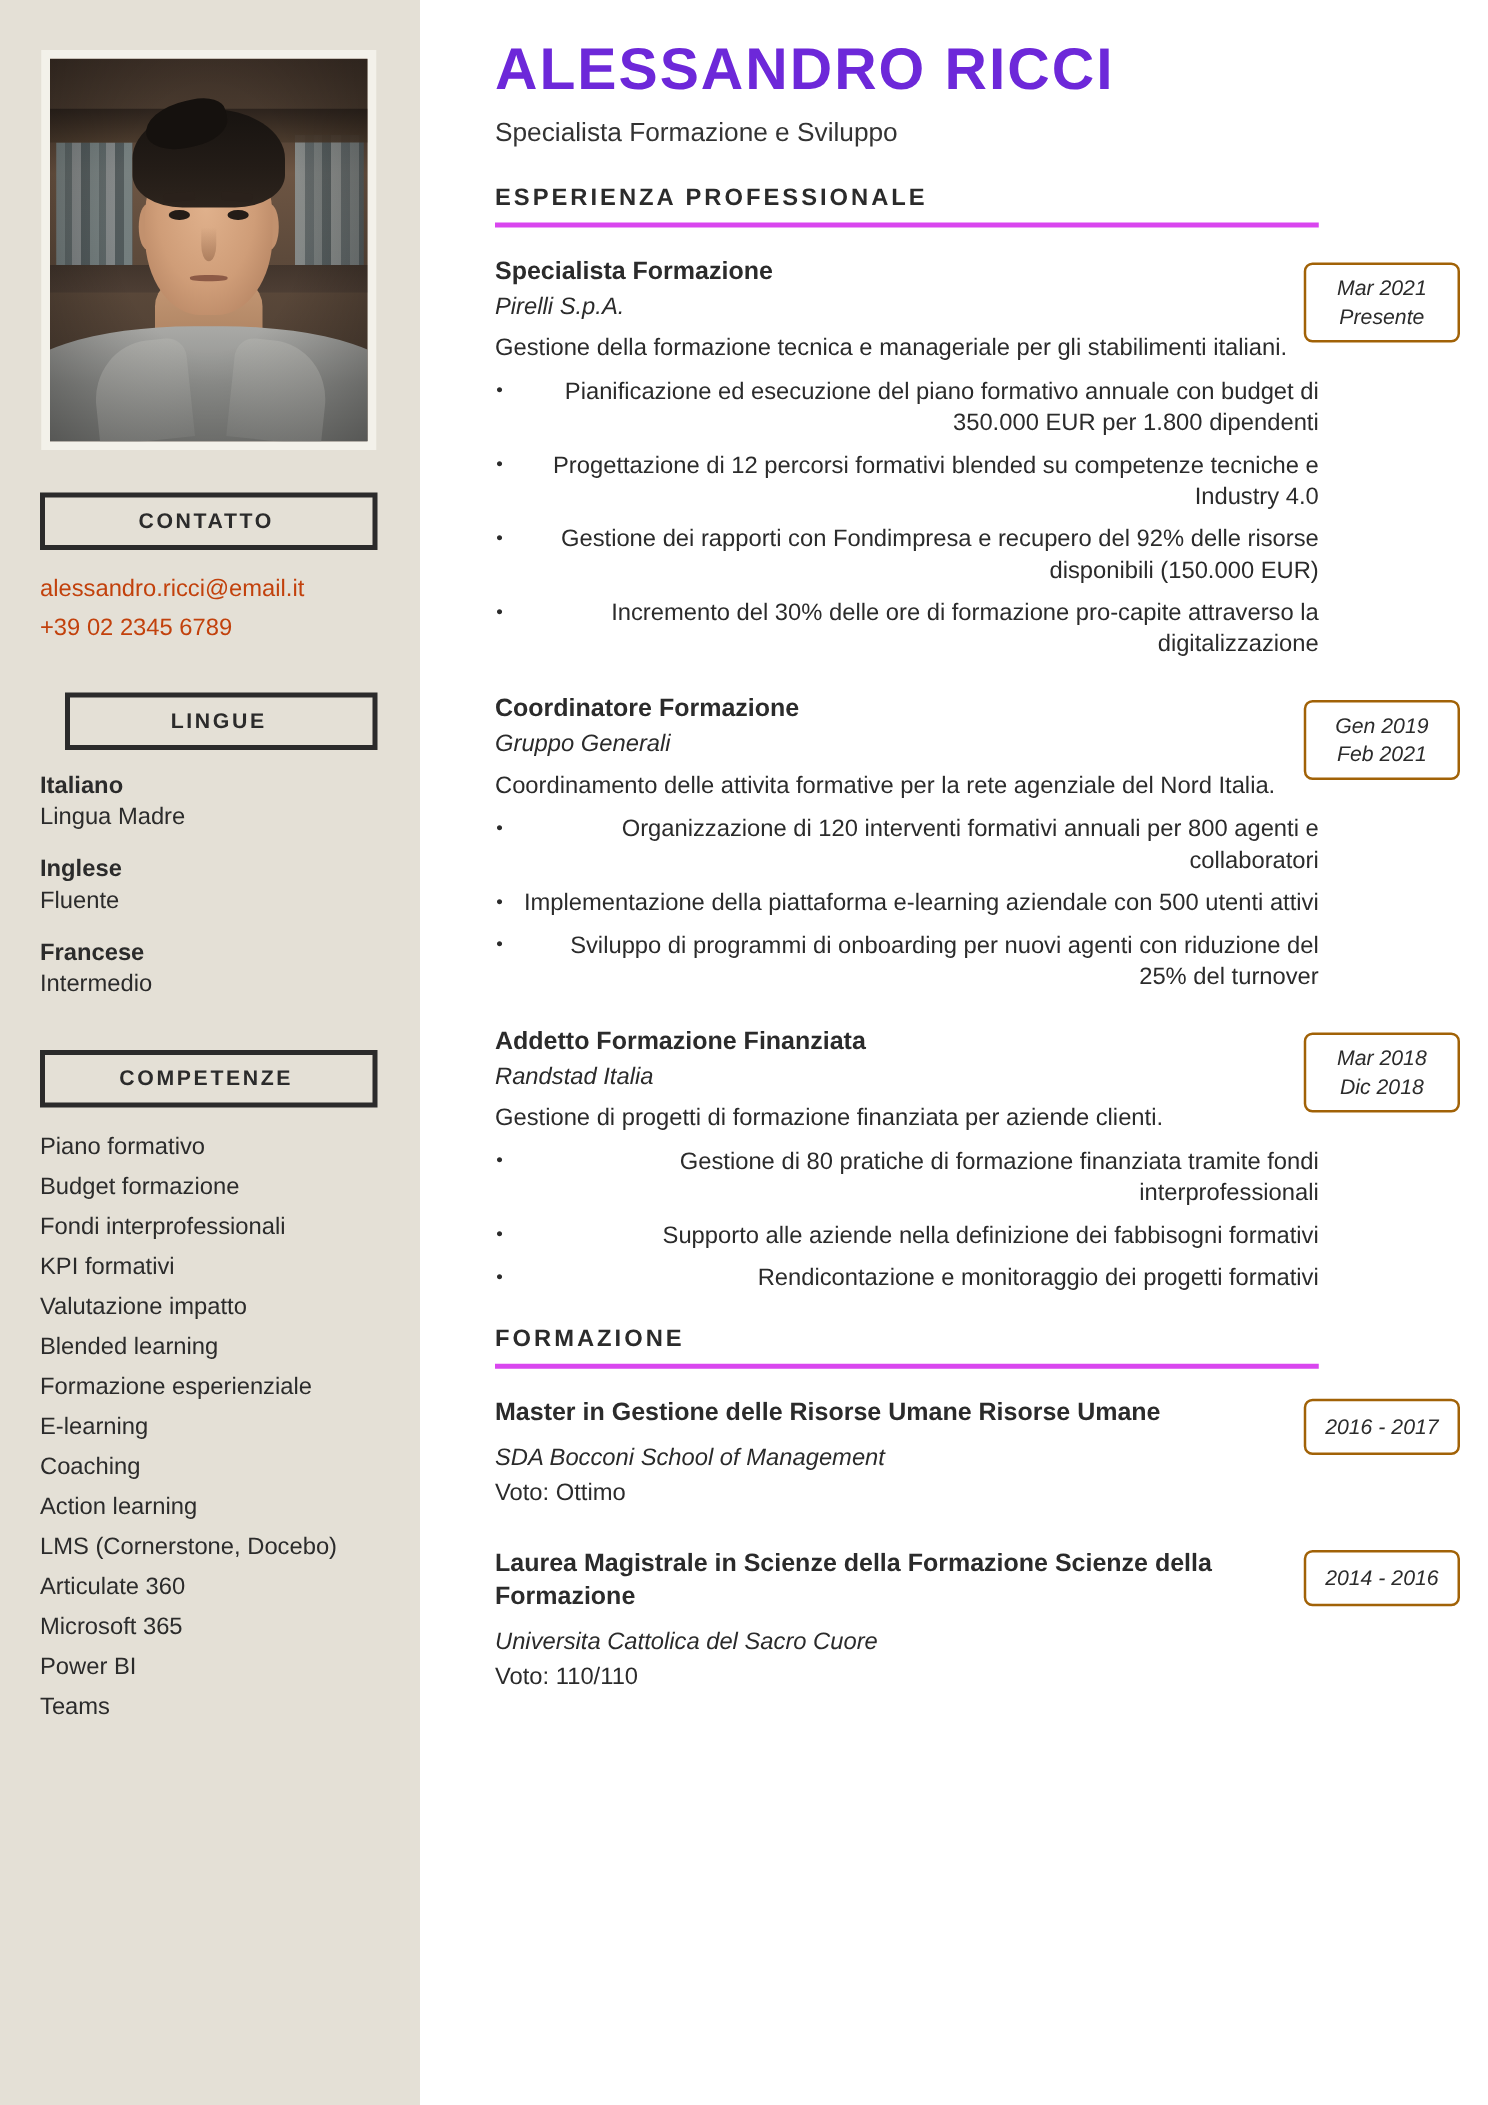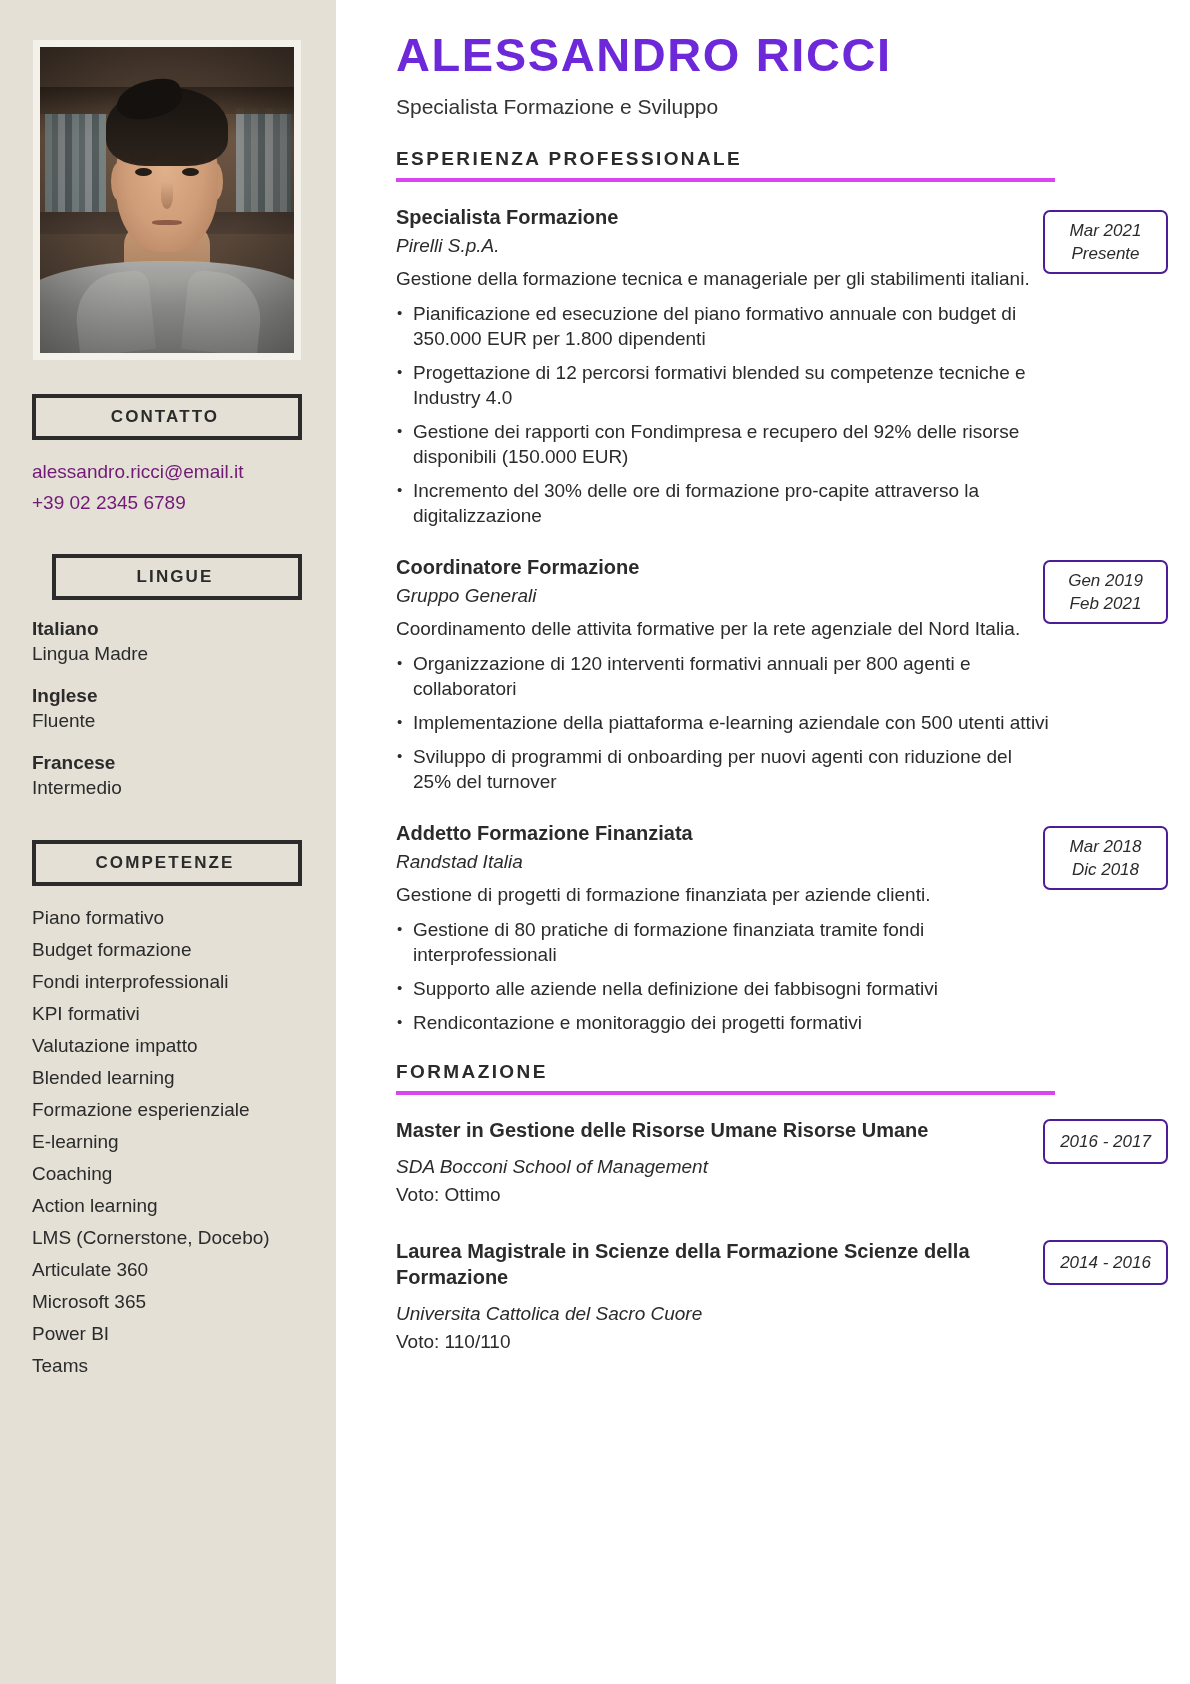--- a/index.html
+++ b/index.html
@@ -149,21 +149,21 @@
     letter-spacing: 2.1px;
     padding: 9px 8px 9px 4px;
     margin-bottom: 16px;
   }
   .side-head.lingue { margin-top: 36px; margin-left: 20px; }
   .side-head.comp   { margin-top: 40px; }
 
   .contact-line {
     font-size: 19px;
     line-height: 31px;
-    color: #701a75;
+    color: #c2410c;
   }
 
   .lang-item { margin-bottom: 17px; }
   .lang-name {
     font-size: 19px;
     font-weight: 700;
     line-height: 25px;
   }
   .lang-level {
     font-size: 19px;
@@ -219,42 +219,42 @@
     font-size: 19px;
     font-style: italic;
     line-height: 30px;
     margin-top: 1px;
   }
   .entry-desc {
     font-size: 19px;
     line-height: 25px;
     margin-top: 5px;
   }
-  .bullets { list-style: none; margin-top: 10px; }
+  .bullets { list-style: none; margin-top: 10px; text-align: right; }
   .bullets li {
     font-size: 19px;
     line-height: 25px;
     padding-left: 17px;
     position: relative;
     margin-bottom: 9px;
   }
   .bullets li::before {
     content: "\2022";
     position: absolute;
     left: 1px;
     top: -1px;
     font-size: 15px;
   }
 
   .date-box {
     position: absolute;
     right: -113px;
     top: 6px;
     width: 125px;
-    border: 2px solid #4c1d95;
+    border: 2px solid #a16207;
     border-radius: 7px;
     background: #ffffff;
     text-align: center;
     font-style: italic;
     font-size: 17px;
     line-height: 23px;
     padding: 7px 4px;
     z-index: 5;
   }
   .date-box .d2 { display: block; }

